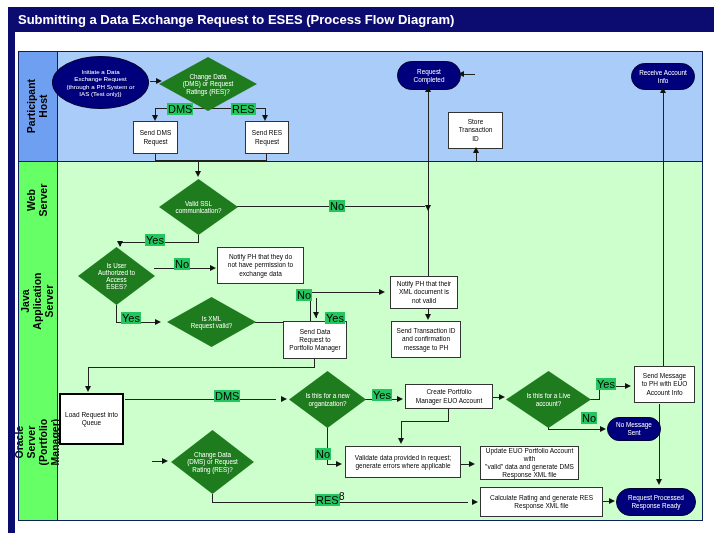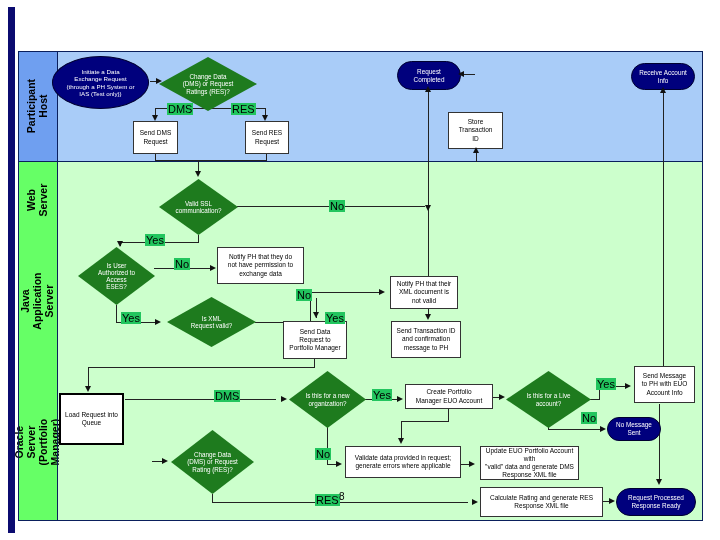--- a/index.html
+++ b/index.html
@@ -28,20 +28,23 @@
   .arr.d{border-left:3px solid transparent;border-right:3px solid transparent;border-top:6px solid #111;}
   .arr.u{border-left:3px solid transparent;border-right:3px solid transparent;border-bottom:6px solid #111;}
   .flabel{position:absolute;background:#22c55e;font-size:11px;color:#000;line-height:1.1;padding:0 1px;}
   .flabel.nobg{background:transparent;font-size:10px;}
 </style>
 </head>
 <body>
 
 <div id="slide">
   <div id="left-bar"></div>
+  <div id="title-bar">
+    <span>Submitting a Data Exchange Request to ESES (Process Flow Diagram)</span>
+  </div>
   <div id="diagram">
       <div class="lane-body" style="top: 51px; height: 110px; background: rgb(169, 204, 248);"></div>
       <div class="lane-body" style="top: 161px; height: 79px; background: rgb(204, 255, 204);"></div>
       <div class="lane-body" style="top: 240px; height: 123px; background: rgb(204, 255, 204);"></div>
       <div class="lane-body" style="top: 363px; height: 158px; background: rgb(204, 255, 204);"></div>
       <div class="lane-strip" style="top: 51px; height: 110px; background: rgb(111, 159, 240);">
         <div class="lane-label">Participant Host</div>
       </div>
       <div class="lane-strip" style="top: 161px; height: 79px; background: rgb(102, 255, 102);">
         <div class="lane-label">Web Server</div>

